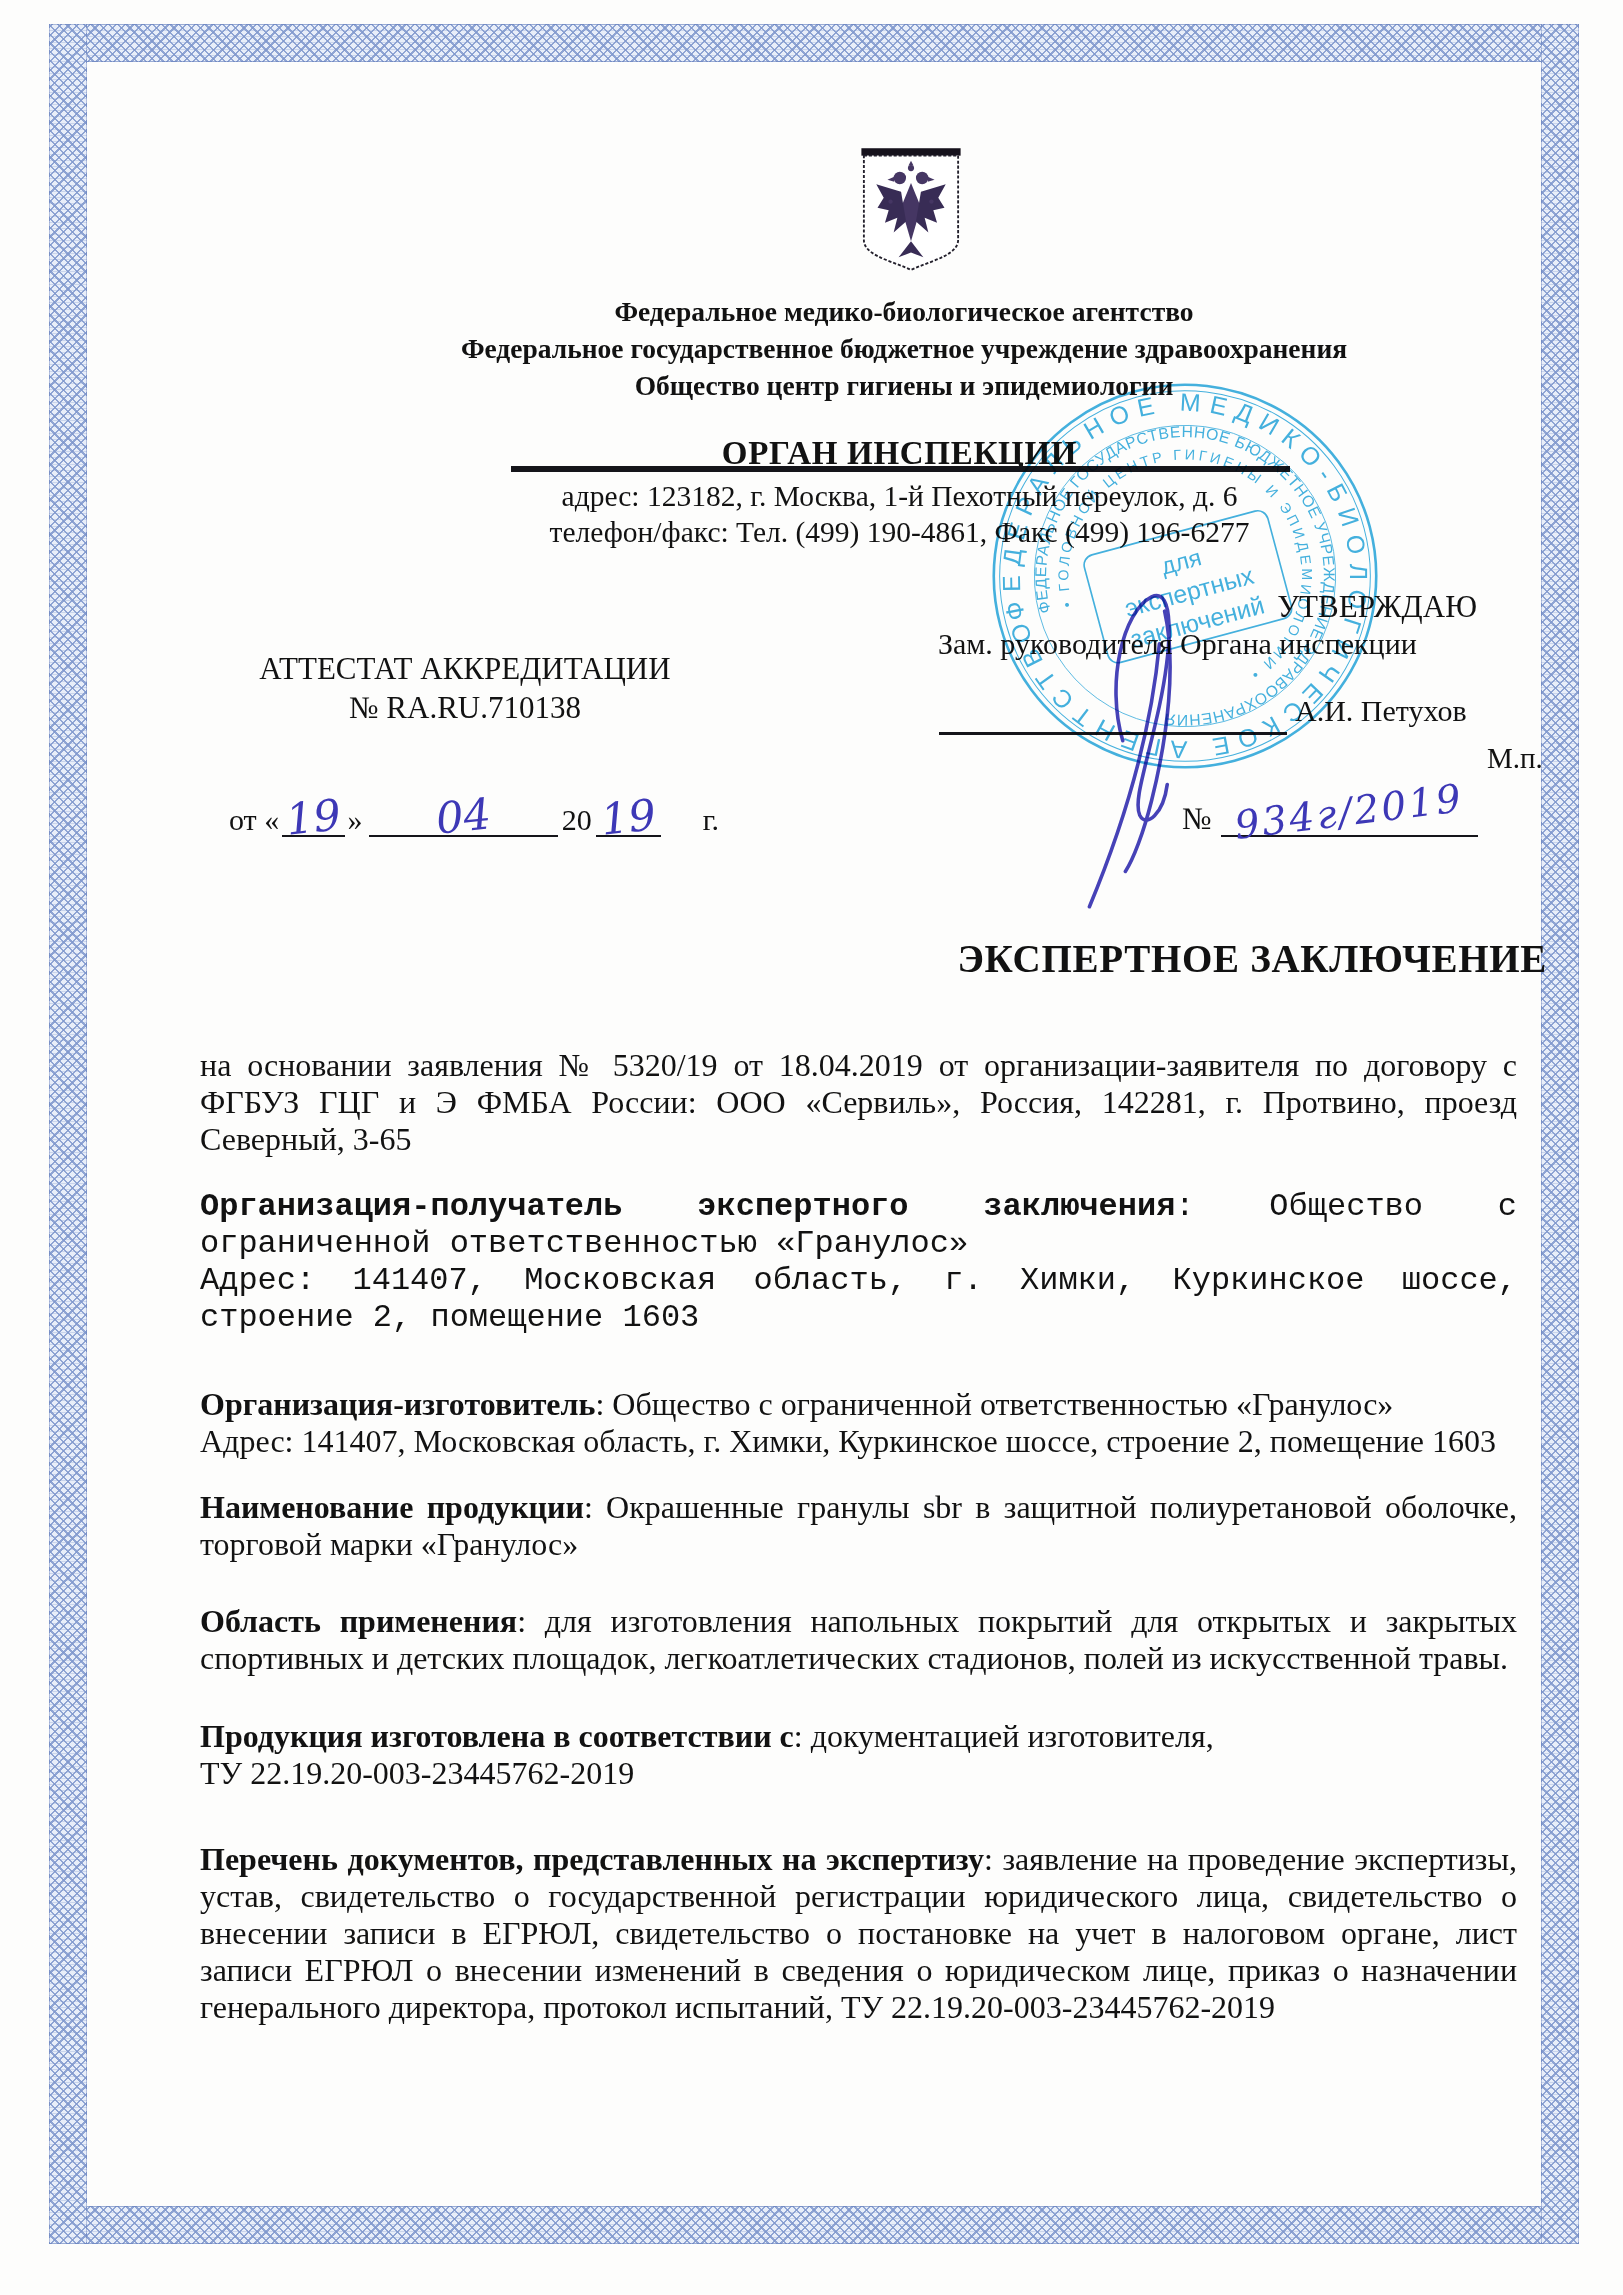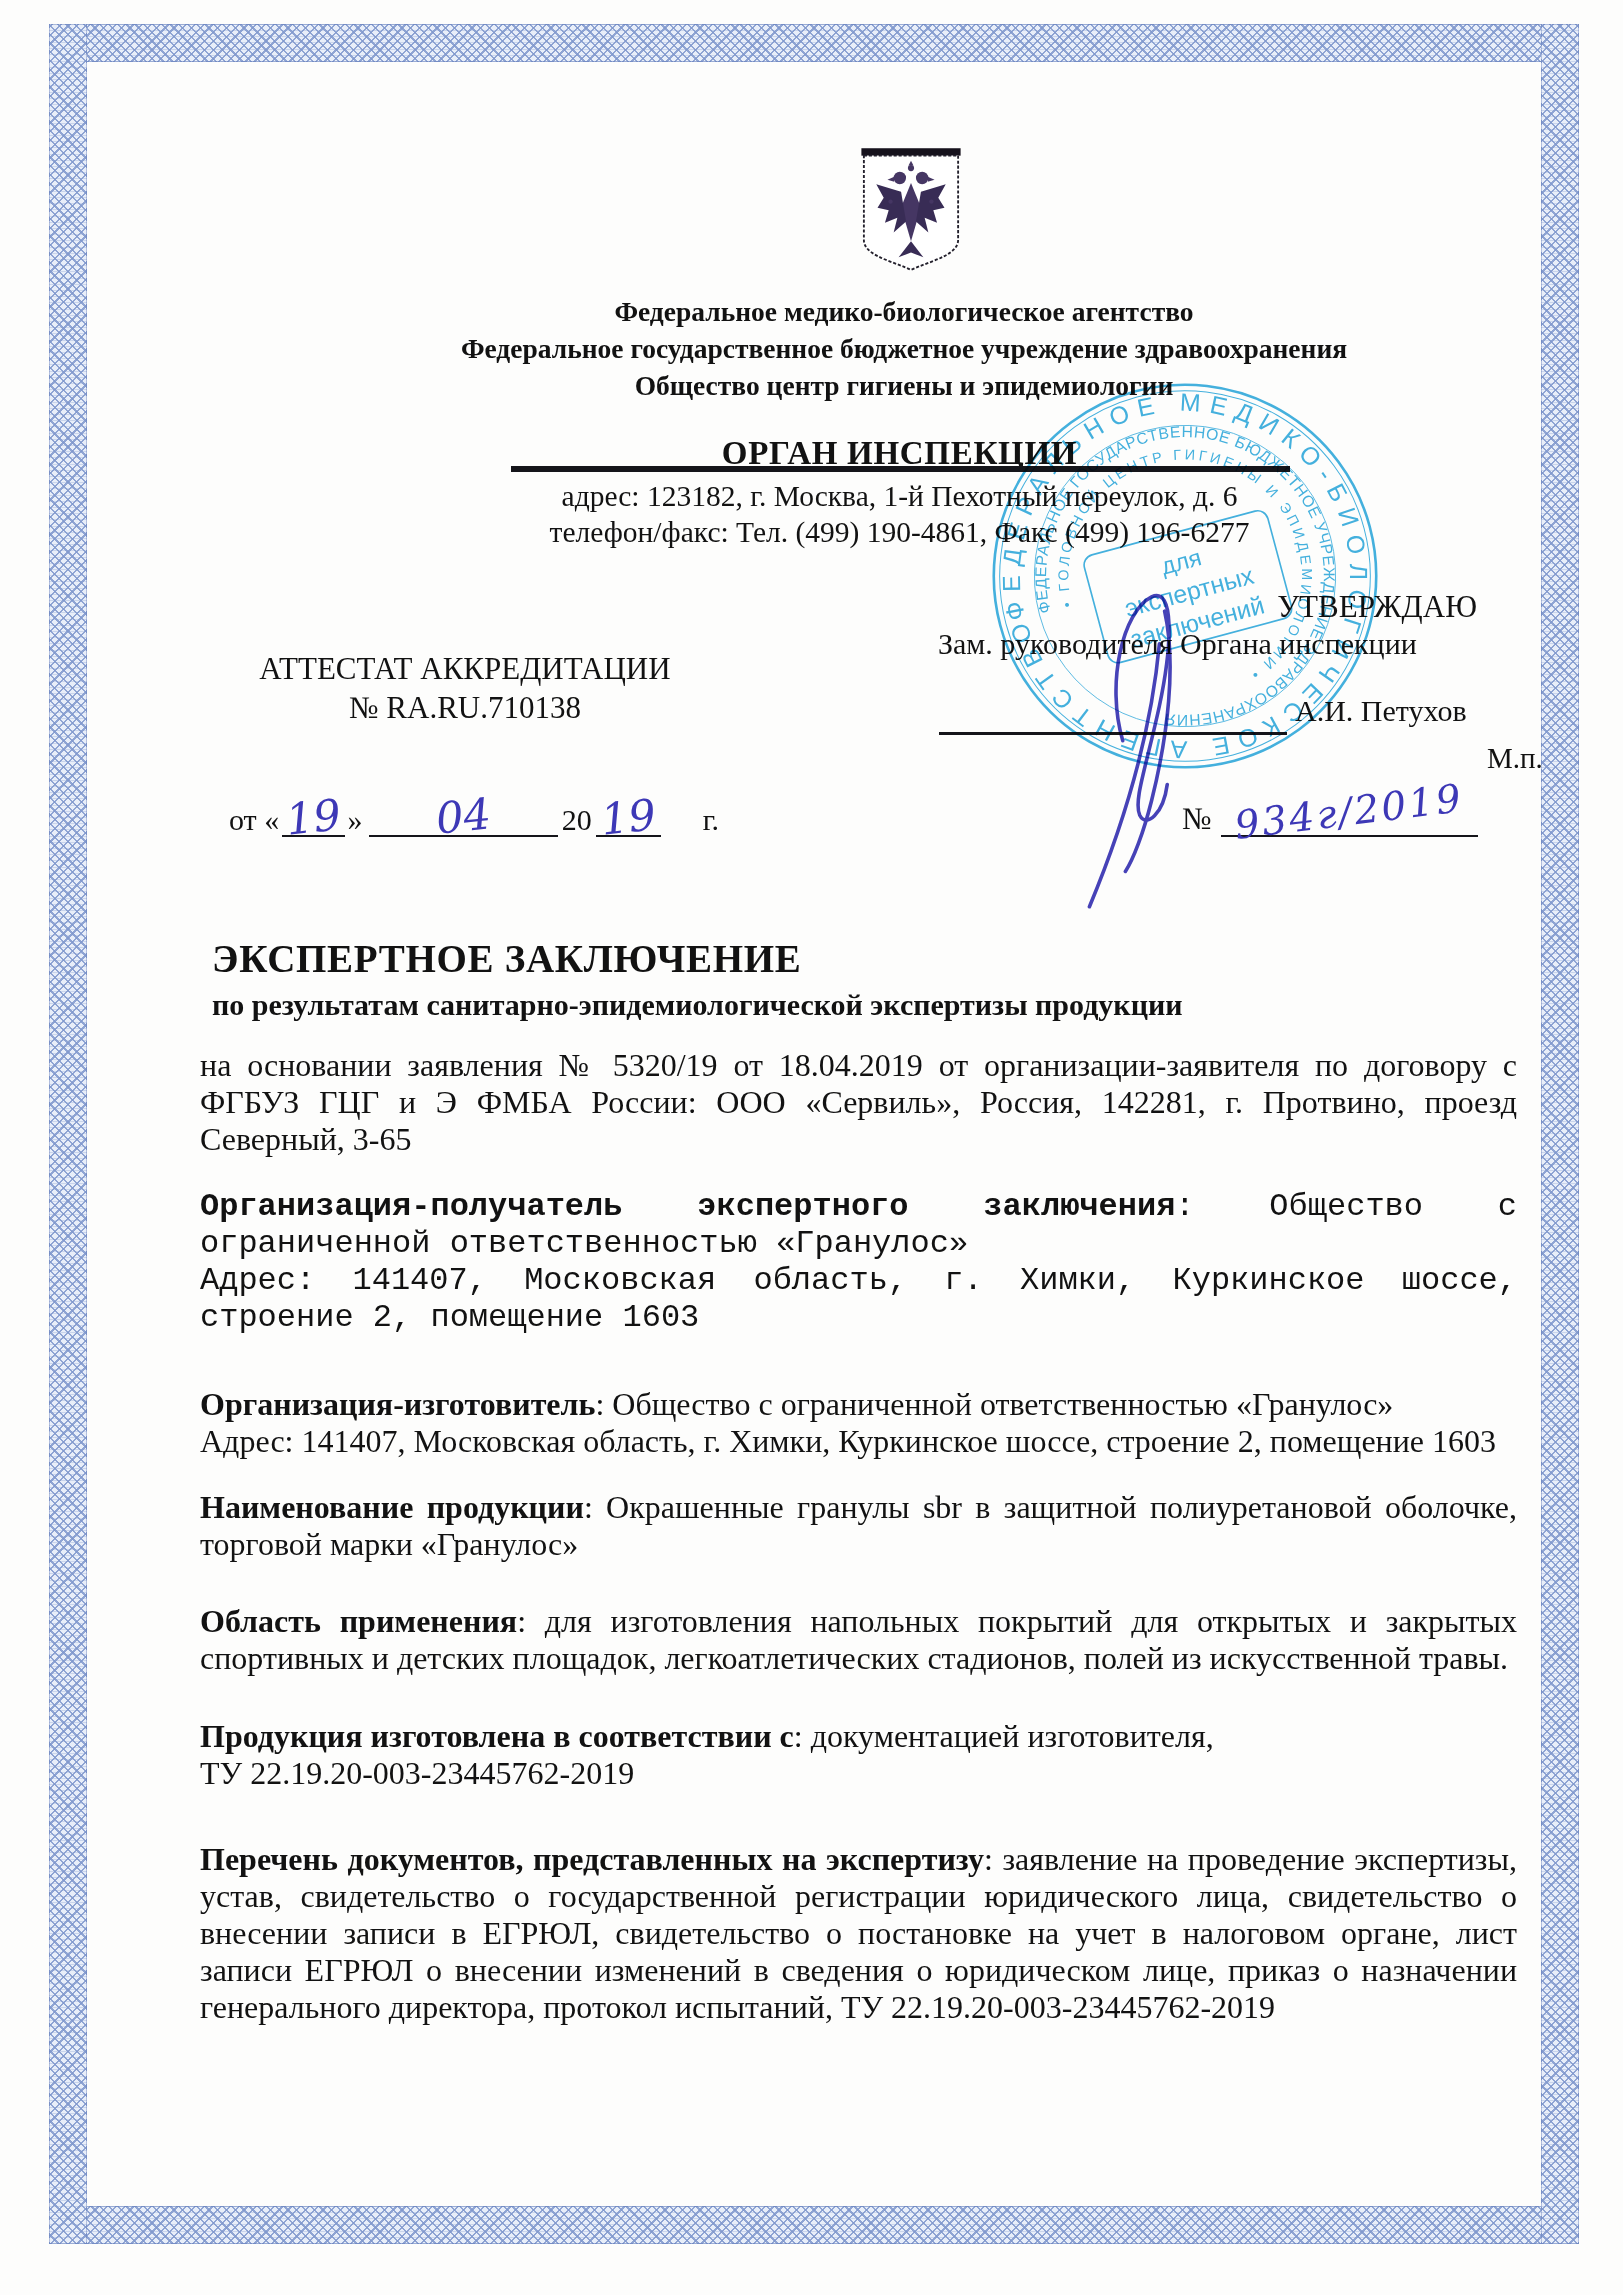--- a/index.html
+++ b/index.html
@@ -43,21 +43,21 @@
   .slot-month{width:189px;margin:0 3.9px 0 6.5px;}
   .slot-year{width:65px;margin-left:3.9px;}
   .slot-num{width:257px;margin-left:9.2px;}
   .hw{font-family:"DejaVu Serif","Liberation Serif",serif;font-style:italic;color:#3d38b6;
       display:inline-block;transform:rotate(-6deg);position:relative;}
   .hw-day,.hw-year{font-size:43px;top:-9.2px;}
   .hw-month{font-size:43px;top:-10.5px;}
   .hw-num{font-size:39px;top:-11.8px;transform:rotate(-7deg);letter-spacing:2.6px;}
   .gap-g{display:inline-block;width:42px;}
   
-  .doc-title{position:absolute;left:212px;top:936px;width:1317px;text-align:left;}
+  .doc-title{position:absolute;left:230px;top:936px;width:1317px;text-align:right;}
   .doc-title .t1{font-weight:700;font-size:39px;line-height:46px;letter-spacing:0.7px;}
   .doc-title .t2{font-weight:700;font-size:30px;line-height:39px;margin-top:2.6px;}
   .body{position:absolute;left:200px;top:1047px;width:1317px;
         font-size:32px;line-height:37px;text-align:justify;}
   .body p{margin:0;}
   .p-recipient{margin-top:30px !important;font-family:Liberation Mono, monospace;}
   .p-manufacturer{margin-top:50px !important;}
   .p-product{margin-top:29px !important;}
   .p-tnved{margin-top:38px !important;}
   .p-scope{margin-top:40px !important;}
@@ -127,21 +127,20 @@
   <div class="date-row">
     <span>от «</span><span class="slot slot-day"><span class="hw hw-day">19</span></span><span>»</span><span class="slot slot-month"><span class="hw hw-month">04</span></span><span>20</span><span class="slot slot-year"><span class="hw hw-year">19</span></span><span class="gap-g"></span><span>г.</span>
   </div>
 
   <div class="num-row">
     <span>№</span><span class="slot slot-num"><span class="hw hw-num">934г/2019</span></span>
   </div>
 
   <div class="doc-title">
     <div class="t1">ЭКСПЕРТНОЕ ЗАКЛЮЧЕНИЕ</div>
-    <div class="t2">по результатам санитарно-эпидемиологической экспертизы продукции</div>
   </div>
 
   <div class="body">
     <p class="p-intro"><span>на основании заявления № 5320/19 от 18.04.2019 от организации-заявителя по договору с ФГБУЗ ГЦГ и Э ФМБА России: ООО «Сервиль», Россия, 142281, г. Протвино, проезд Северный, 3-65</span></p>
 
     <p class="p-recipient"><b>Организация-получатель экспертного заключения</b><span>: Общество с ограниченной ответственностью «Гранулос»</span><br><span>Адрес: 141407, Московская область, г. Химки, Куркинское шоссе, строение 2, помещение 1603</span></p>
 
     <p class="p-manufacturer"><b>Организация-изготовитель</b><span>: Общество с ограниченной ответственностью «Гранулос»</span><br><span>Адрес: 141407, Московская область, г. Химки, Куркинское шоссе, строение 2, помещение 1603</span></p>
 
     <p class="p-product"><b>Наименование продукции</b><span>: Окрашенные гранулы sbr в защитной полиуретановой оболочке, торговой марки «Гранулос»</span></p>

